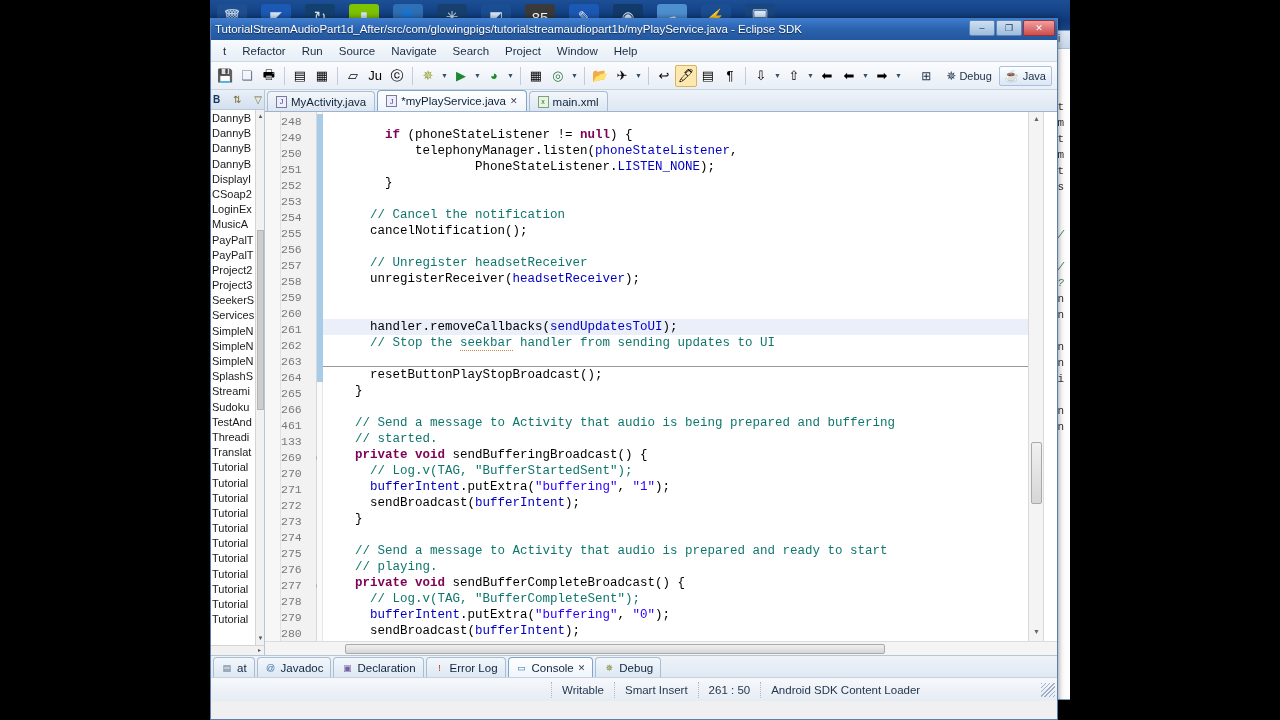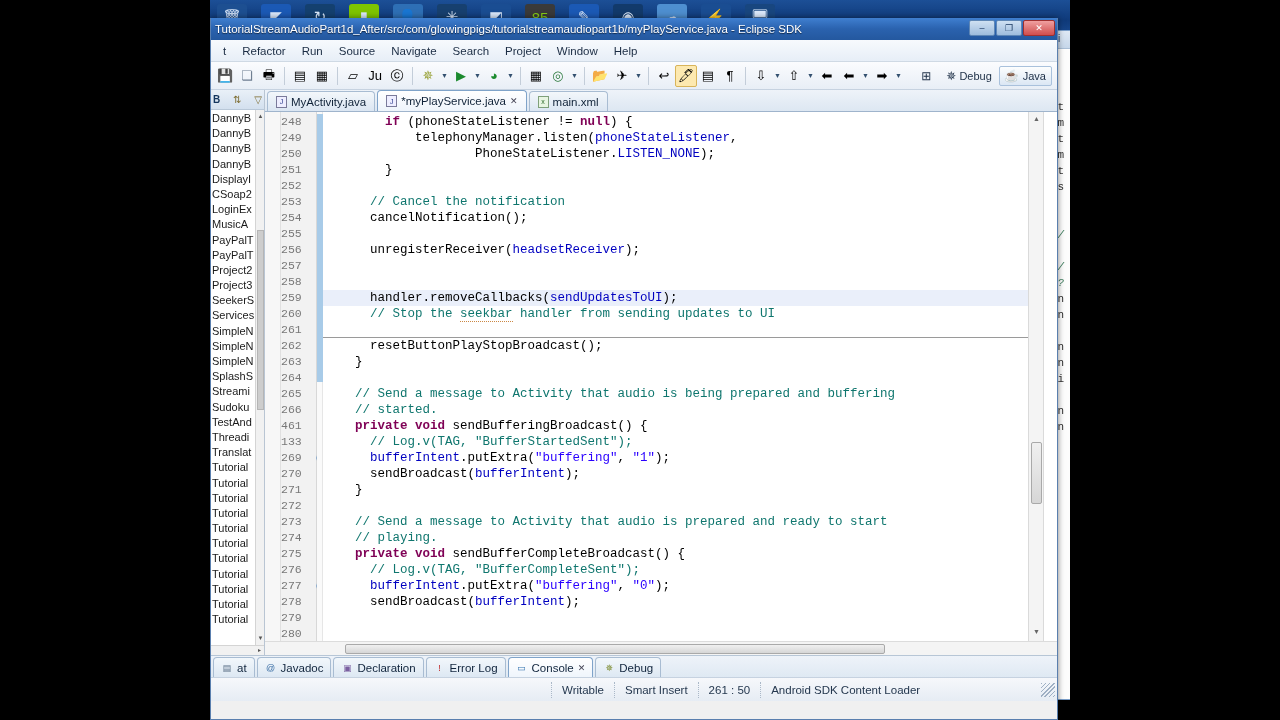--- a/index.html
+++ b/index.html
@@ -123,21 +123,21 @@
   .ed-linenos { width:36px; background:#f2f2f2; border-right:1px solid #d8d8d8;
                 font-family:"Liberation Mono", monospace; font-size:11.5px; color:#787878;
                 text-align:right; padding-top:2px; }
   .ed-linenos div { height:16px; line-height:16px; padding-right:17px; position:relative;}
   .ed-linenos div .fold { position:absolute; right:-8px; top:4px; width:8px;height:8px;
                           border:1px solid #8aa8c8; border-radius:50%; background:#e9f2fb; font-size:6px;
                           line-height:7px; text-align:center; color:#3a6ea5;}
   .ed-changebar { width:6px; background:#fafafa; position:relative; border-right:1px solid #e6e6e6;}
   .ed-changebar .blue { position:absolute; left:0; width:6px; background:#a8cbe8; }
   .ed-code { flex:1; position:relative; overflow:hidden; background:#fff;
-             font-family:"Liberation Mono", monospace; font-size:12.5px; padding-top:2px; }
+             font-family:"Liberation Mono", monospace; font-size:12.5px; padding-top:15px; }
   .cl { height:16px; line-height:16px; white-space:pre; color:#000; padding-left:2px; }
   .cl.hl { background:#eaeffa; }
   .cl.cur-underline { border-bottom:1px solid #9a9a9a; }
   .kw { color:#7f0055; font-weight:bold; }
   .cm { color:#0f766e; }
   .str { color:#2a00ff; }
   .fld { color:#0000c0; }
   .sfld { color:#0000c0; }
   .ul { border-bottom:1px dotted #cc8844; }
   .ed-vsb { width:15px; background:#f4f4f4; border-left:1px solid #dadada; position:relative; }
@@ -191,21 +191,21 @@
         <div class="tb-ic">
           <div class="tb-sq" style="background: rgb(46, 111, 181); color: rgb(219, 233, 251);">👤</div>
         </div>
         <div class="tb-ic">
           <div class="tb-sq" style="background: rgb(23, 64, 111); color: rgb(219, 233, 251);">✳</div>
         </div>
         <div class="tb-ic">
           <div class="tb-sq" style="background: rgb(26, 77, 146); color: rgb(219, 233, 251);">◩</div>
         </div>
         <div class="tb-ic">
-          <div class="tb-sq" style="background: rgb(58, 58, 58); color: #84cc16; text-align: center;">85</div>
+          <div class="tb-sq" style="background: rgb(58, 58, 58); color: #ffffff; text-align: center;">85</div>
         </div>
         <div class="tb-ic">
           <div class="tb-sq" style="background: rgb(27, 89, 181); color: rgb(219, 233, 251);">✎</div>
         </div>
         <div class="tb-ic">
           <div class="tb-sq" style="background: rgb(18, 58, 107); color: rgb(219, 233, 251);">◉</div>
         </div>
         <div class="tb-ic">
           <div class="tb-sq" style="background: rgb(78, 143, 208); color: rgb(219, 233, 251);">☁</div>
         </div>
@@ -440,20 +440,21 @@
           </div>
           <div class="ed-code" id="ed-code">
               <div class="cl">        <span class="kw">if</span> (phoneStateListener != <span class="kw">null</span>) {</div>
               <div class="cl">            telephonyManager.listen(<span class="fld">phoneStateListener</span>,</div>
               <div class="cl">                    PhoneStateListener.<span class="sfld">LISTEN_NONE</span>);</div>
               <div class="cl">        }</div>
               <div class="cl"></div>
               <div class="cl">      <span class="cm">// Cancel the notification</span></div>
               <div class="cl">      cancelNotification();</div>
               <div class="cl"></div>
+              <div class="cl">      <span class="cm">// Unregister headsetReceiver</span></div>
               <div class="cl">      unregisterReceiver(<span class="fld">headsetReceiver</span>);</div>
               <div class="cl"></div>
               <div class="cl"></div>
               <div class="cl hl">      handler.removeCallbacks(<span class="fld">sendUpdatesToUI</span>);</div>
               <div class="cl">      <span class="cm">// Stop the </span><span class="cm ul">seekbar</span><span class="cm"> handler from sending updates to UI</span></div>
               <div class="cl cur-underline"></div>
               <div class="cl">      resetButtonPlayStopBroadcast();</div>
               <div class="cl">    }</div>
               <div class="cl"></div>
               <div class="cl">    <span class="cm">// Send a message to Activity that audio is being prepared and buffering</span></div>

